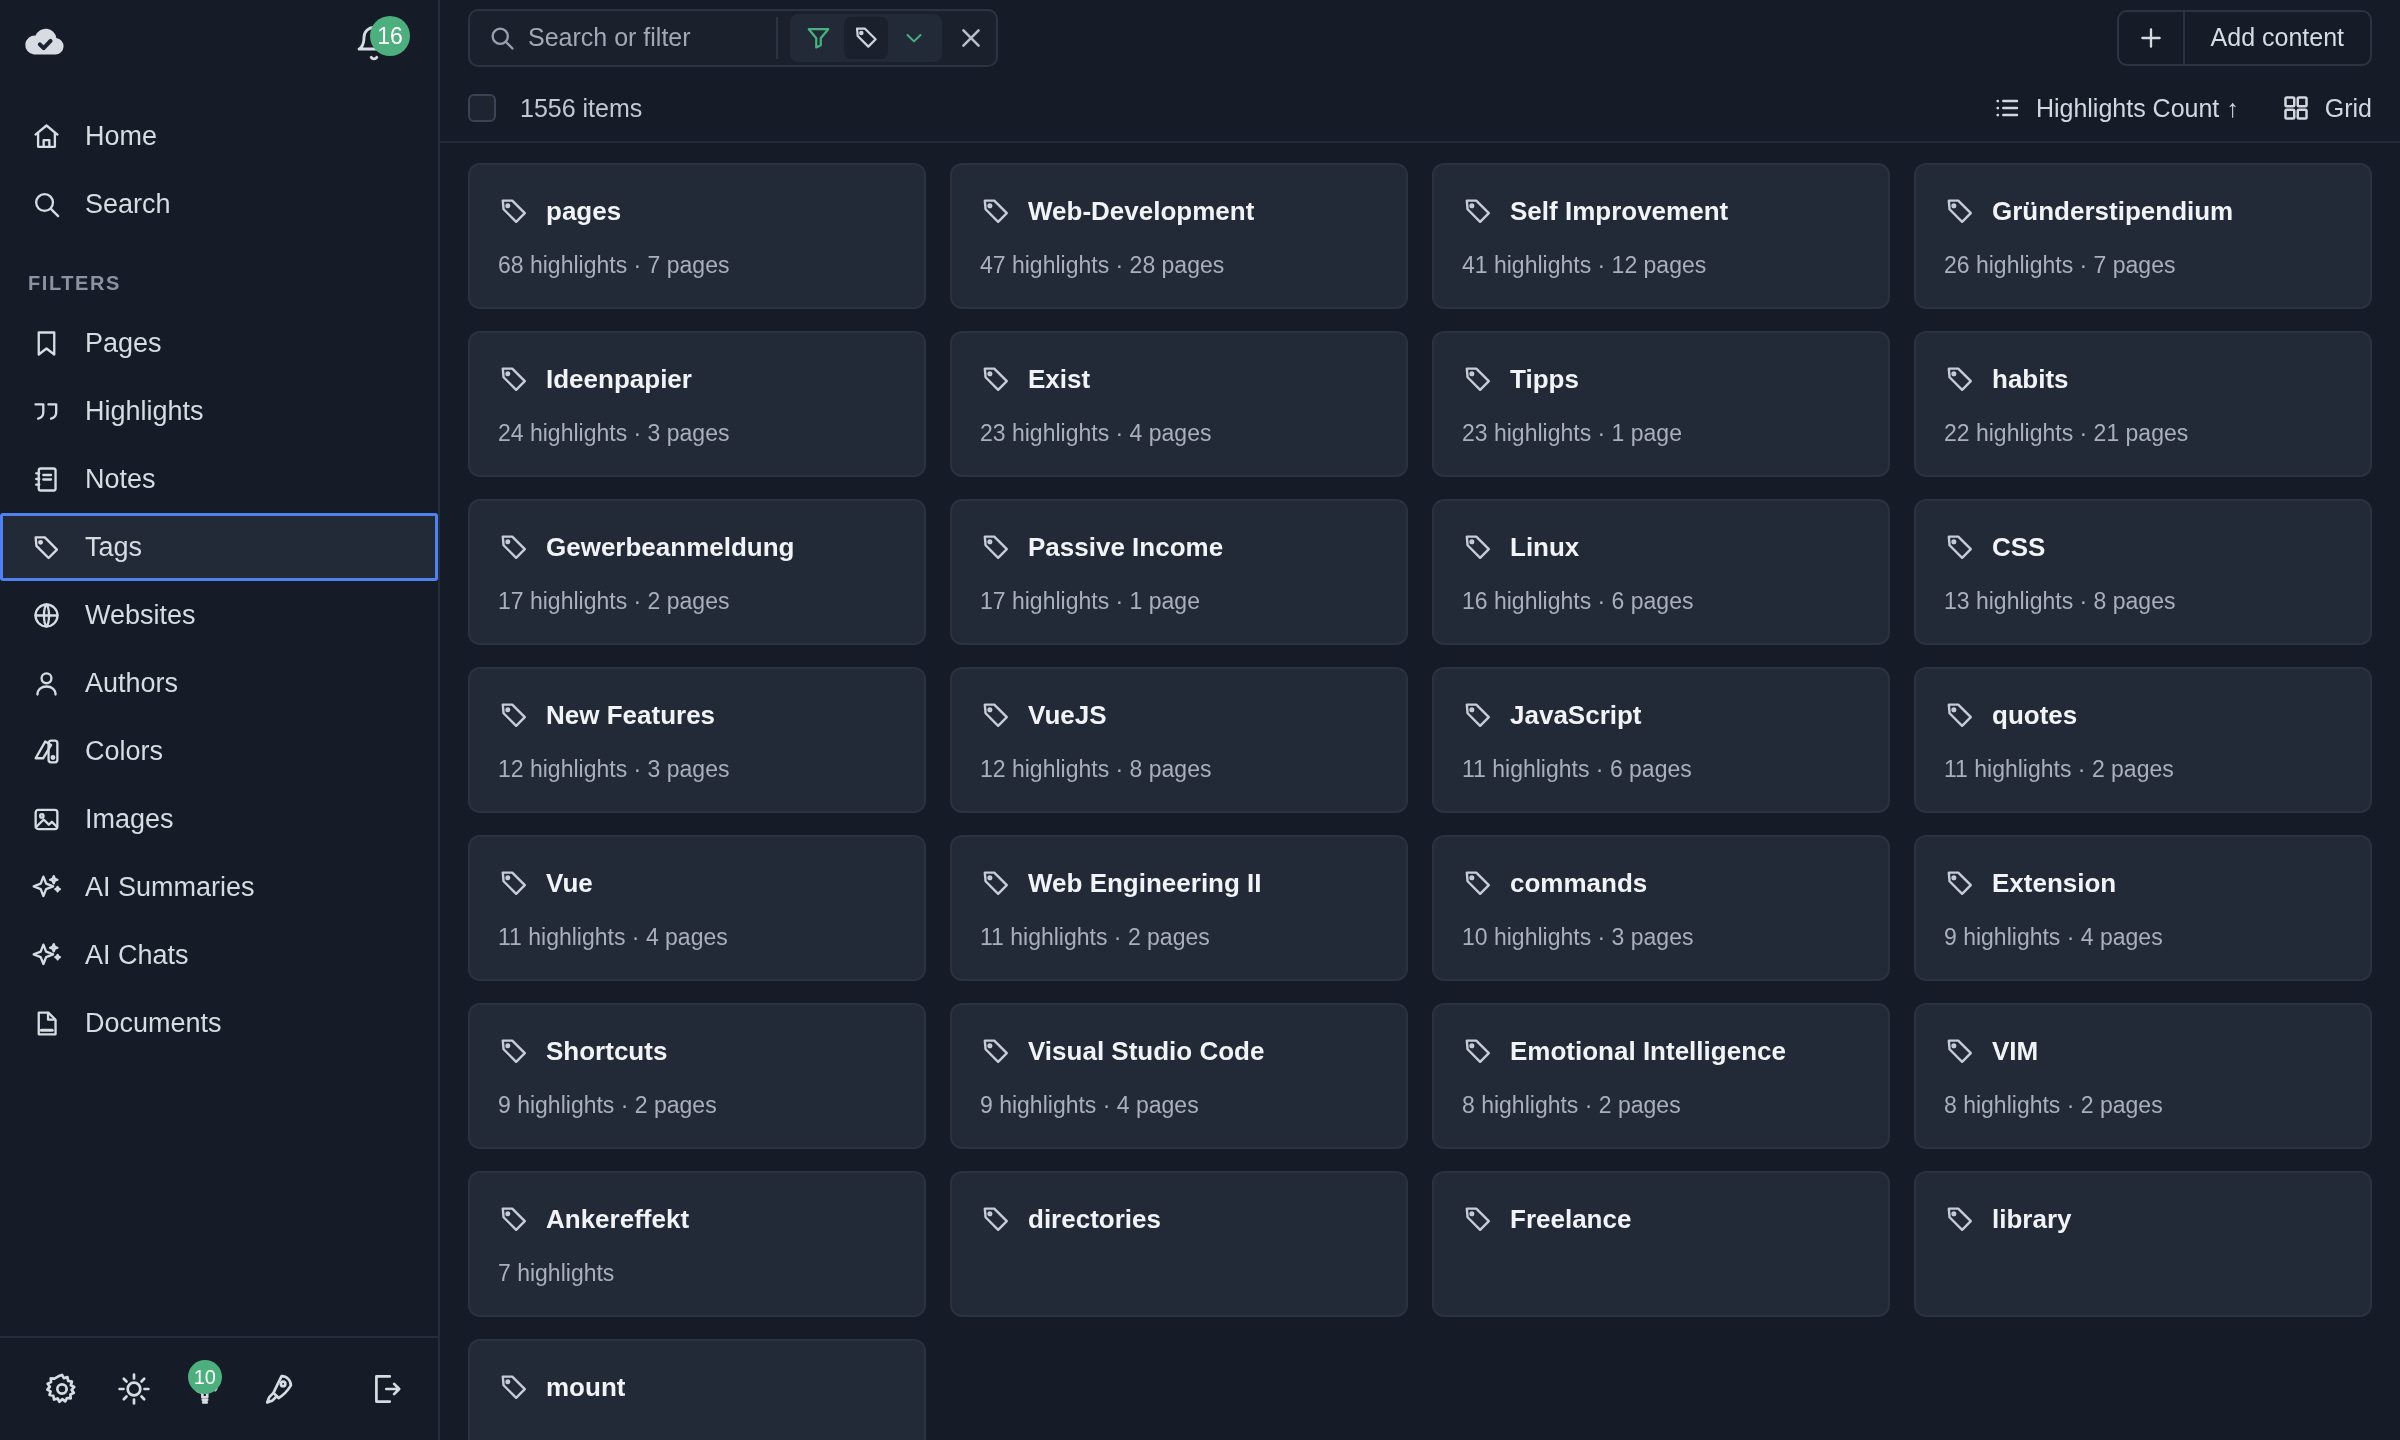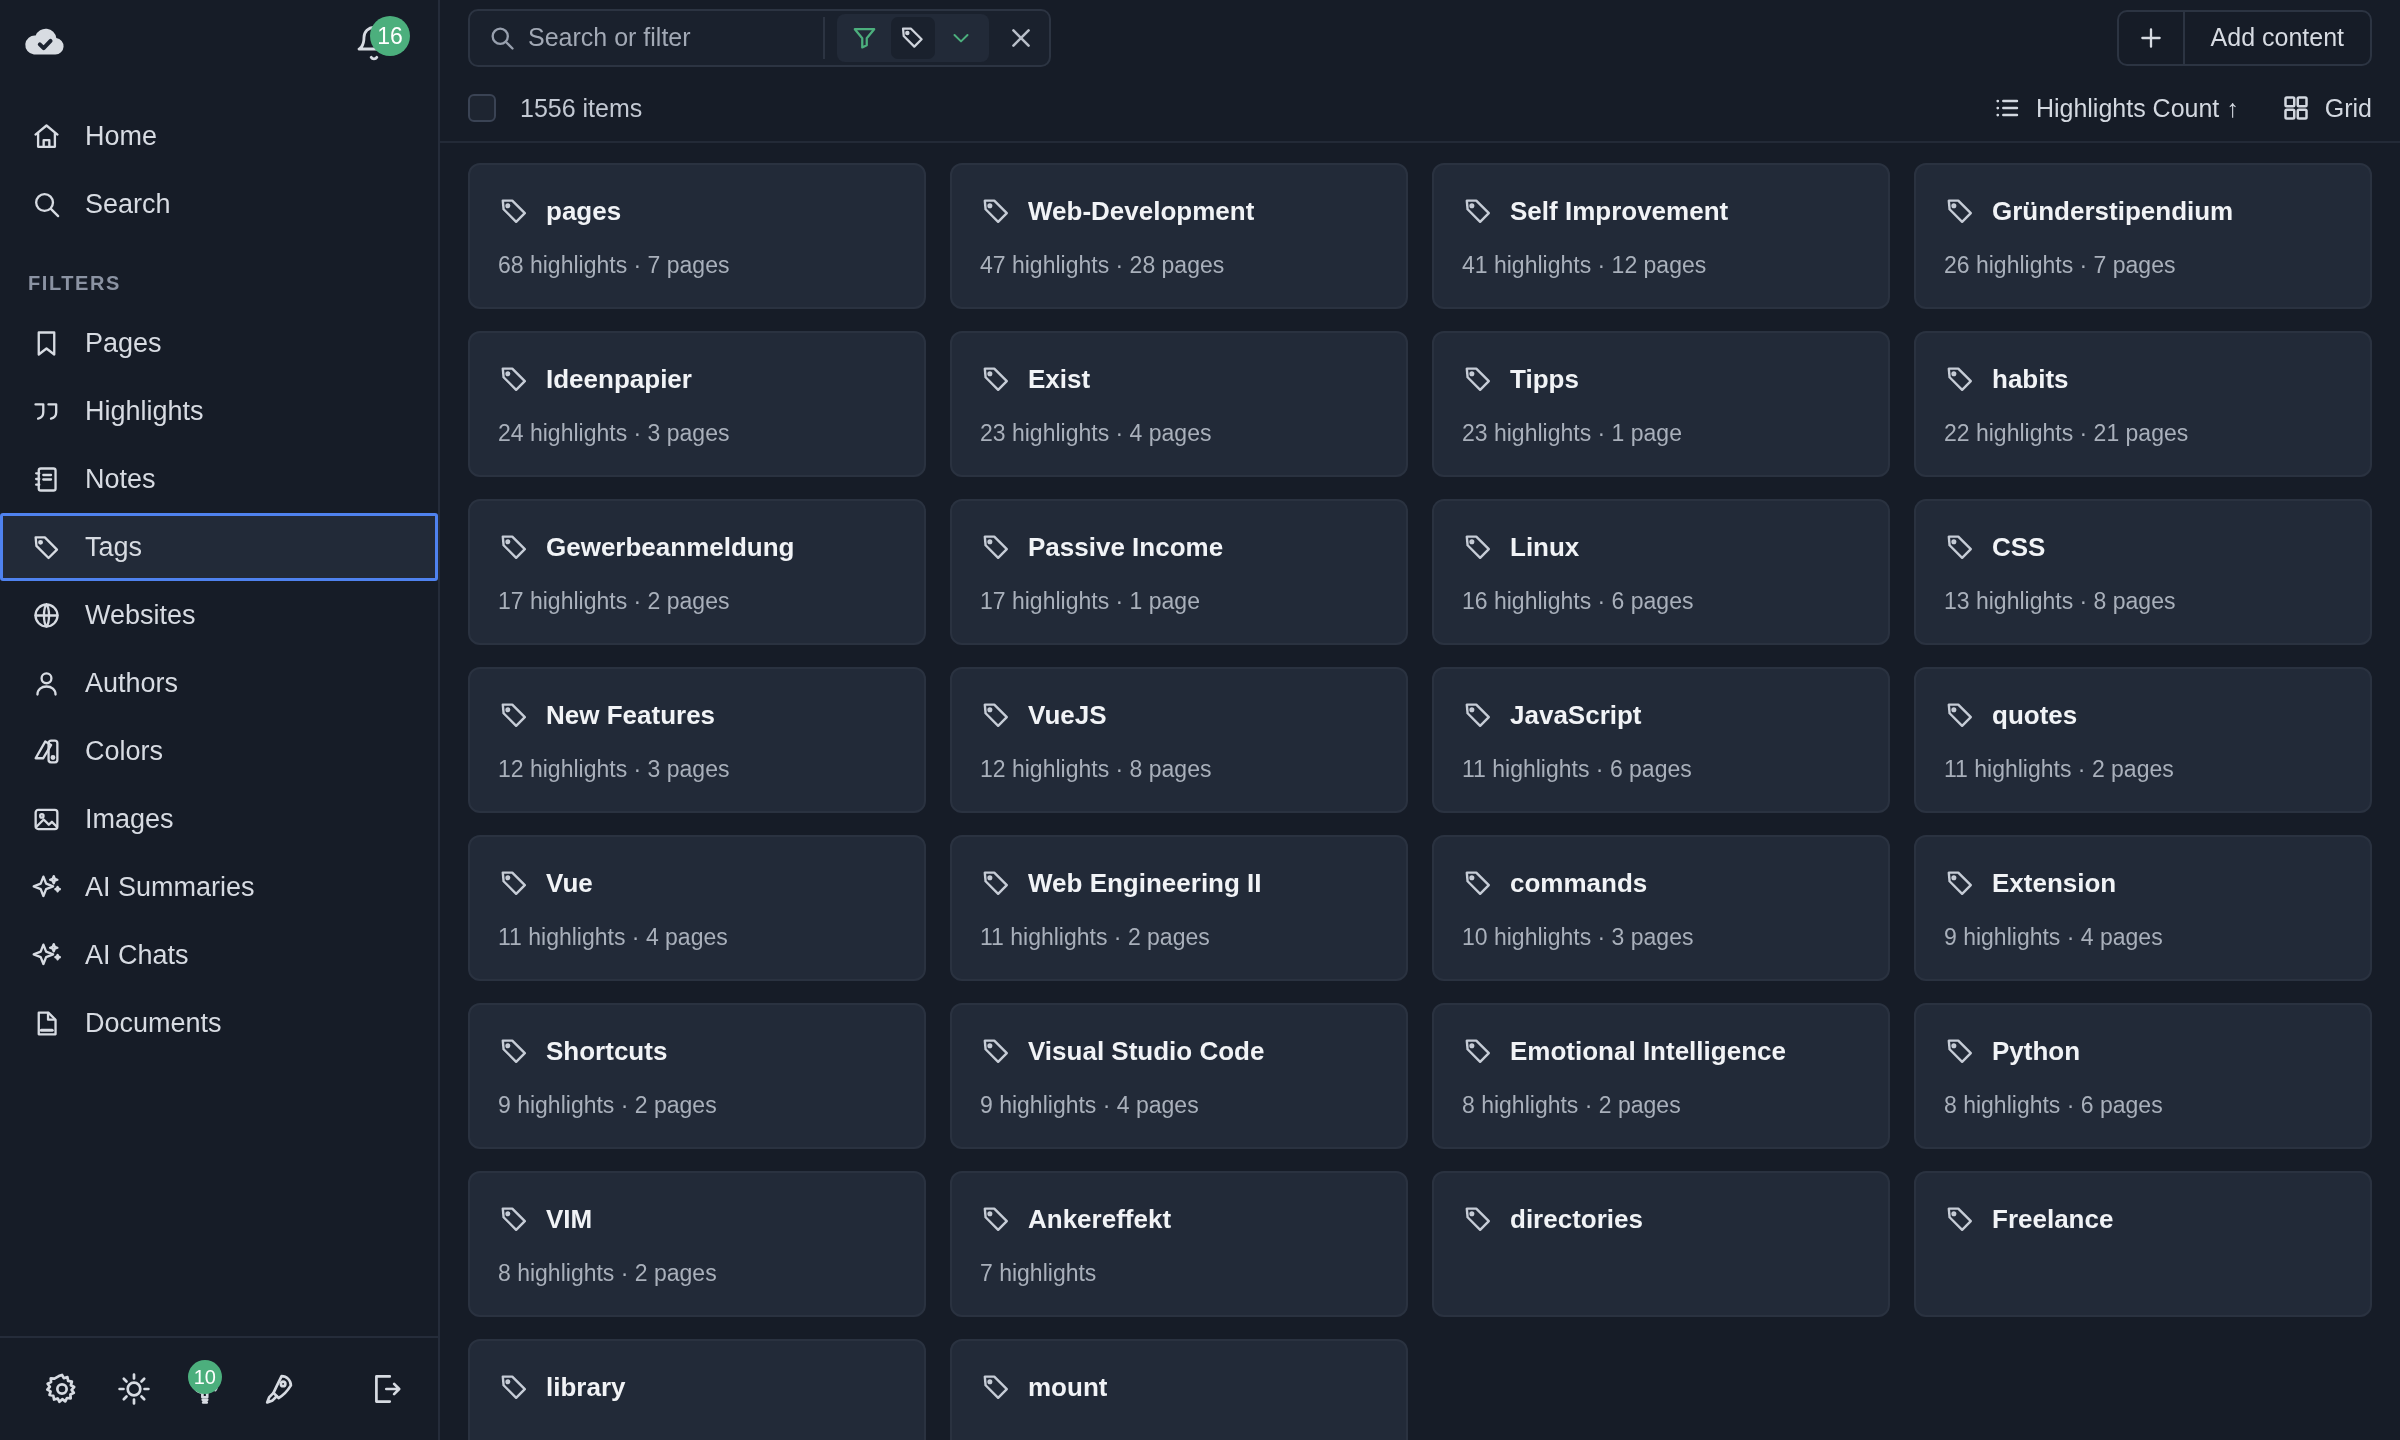--- a/index.html
+++ b/index.html
@@ -70,21 +70,21 @@
   .sb-ico-btn svg { width: 36px; height: 36px; stroke: #d7dbe2; fill: none; stroke-width: 1.8; stroke-linecap: round; stroke-linejoin: round; }
   .sb-ico-btn .badge { top: 2px; right: 2px; min-width: 34px; height: 34px; font-size: 20px; }
 
   
   .main { flex: 1 1 auto; height: 1440px; display: flex; flex-direction: column; background: #161c27; min-width:0;}
   .topbar {
     height: 78px; display: flex; align-items: center;
     padding: 0 28px 0 28px; gap: 20px;
   }
   .searchbox {
-    width: 583px; height: 58px;
+    width: 530px; height: 58px;
     border: 2px solid #2c3442; border-radius: 10px;
     background: #1a212d;
     display: flex; align-items: center; padding: 0 8px 0 18px; gap: 12px;
   }
   .searchbox .mag { width: 28px; height: 28px; flex:0 0 28px;}
   .searchbox .mag svg { width: 28px; height: 28px; stroke: #98a0ae; fill:none; stroke-width:2; stroke-linecap:round;}
   .search-input {
     flex: 1 1 auto; background: transparent; border: 0; outline: none;
     color: #c8cdd6; font-size: 25px; font-family: "Liberation Sans", sans-serif;
     min-width: 0;
@@ -658,30 +658,20 @@
               <span class="card-title">Emotional Intelligence</span>
             </div>
             <div class="card-meta">8 highlights · 2 pages</div>
           </div>
           <div class="card">
             <div class="card-head">
               <span class="tagico"><svg viewBox="0 0 24 24">
                   <path d="M3.6 4.2h7.1l9.4 9.4-6.5 6.5-9.4-9.4z"></path>
                   <circle cx="7.4" cy="8" r="1"></circle>
                 </svg></span>
-              <span class="card-title">Python</span>
-            </div>
-            <div class="card-meta">8 highlights · 6 pages</div>
-          </div>
-          <div class="card">
-            <div class="card-head">
-              <span class="tagico"><svg viewBox="0 0 24 24">
-                  <path d="M3.6 4.2h7.1l9.4 9.4-6.5 6.5-9.4-9.4z"></path>
-                  <circle cx="7.4" cy="8" r="1"></circle>
-                </svg></span>
               <span class="card-title">VIM</span>
             </div>
             <div class="card-meta">8 highlights · 2 pages</div>
           </div>
           <div class="card">
             <div class="card-head">
               <span class="tagico"><svg viewBox="0 0 24 24">
                   <path d="M3.6 4.2h7.1l9.4 9.4-6.5 6.5-9.4-9.4z"></path>
                   <circle cx="7.4" cy="8" r="1"></circle>
                 </svg></span>

